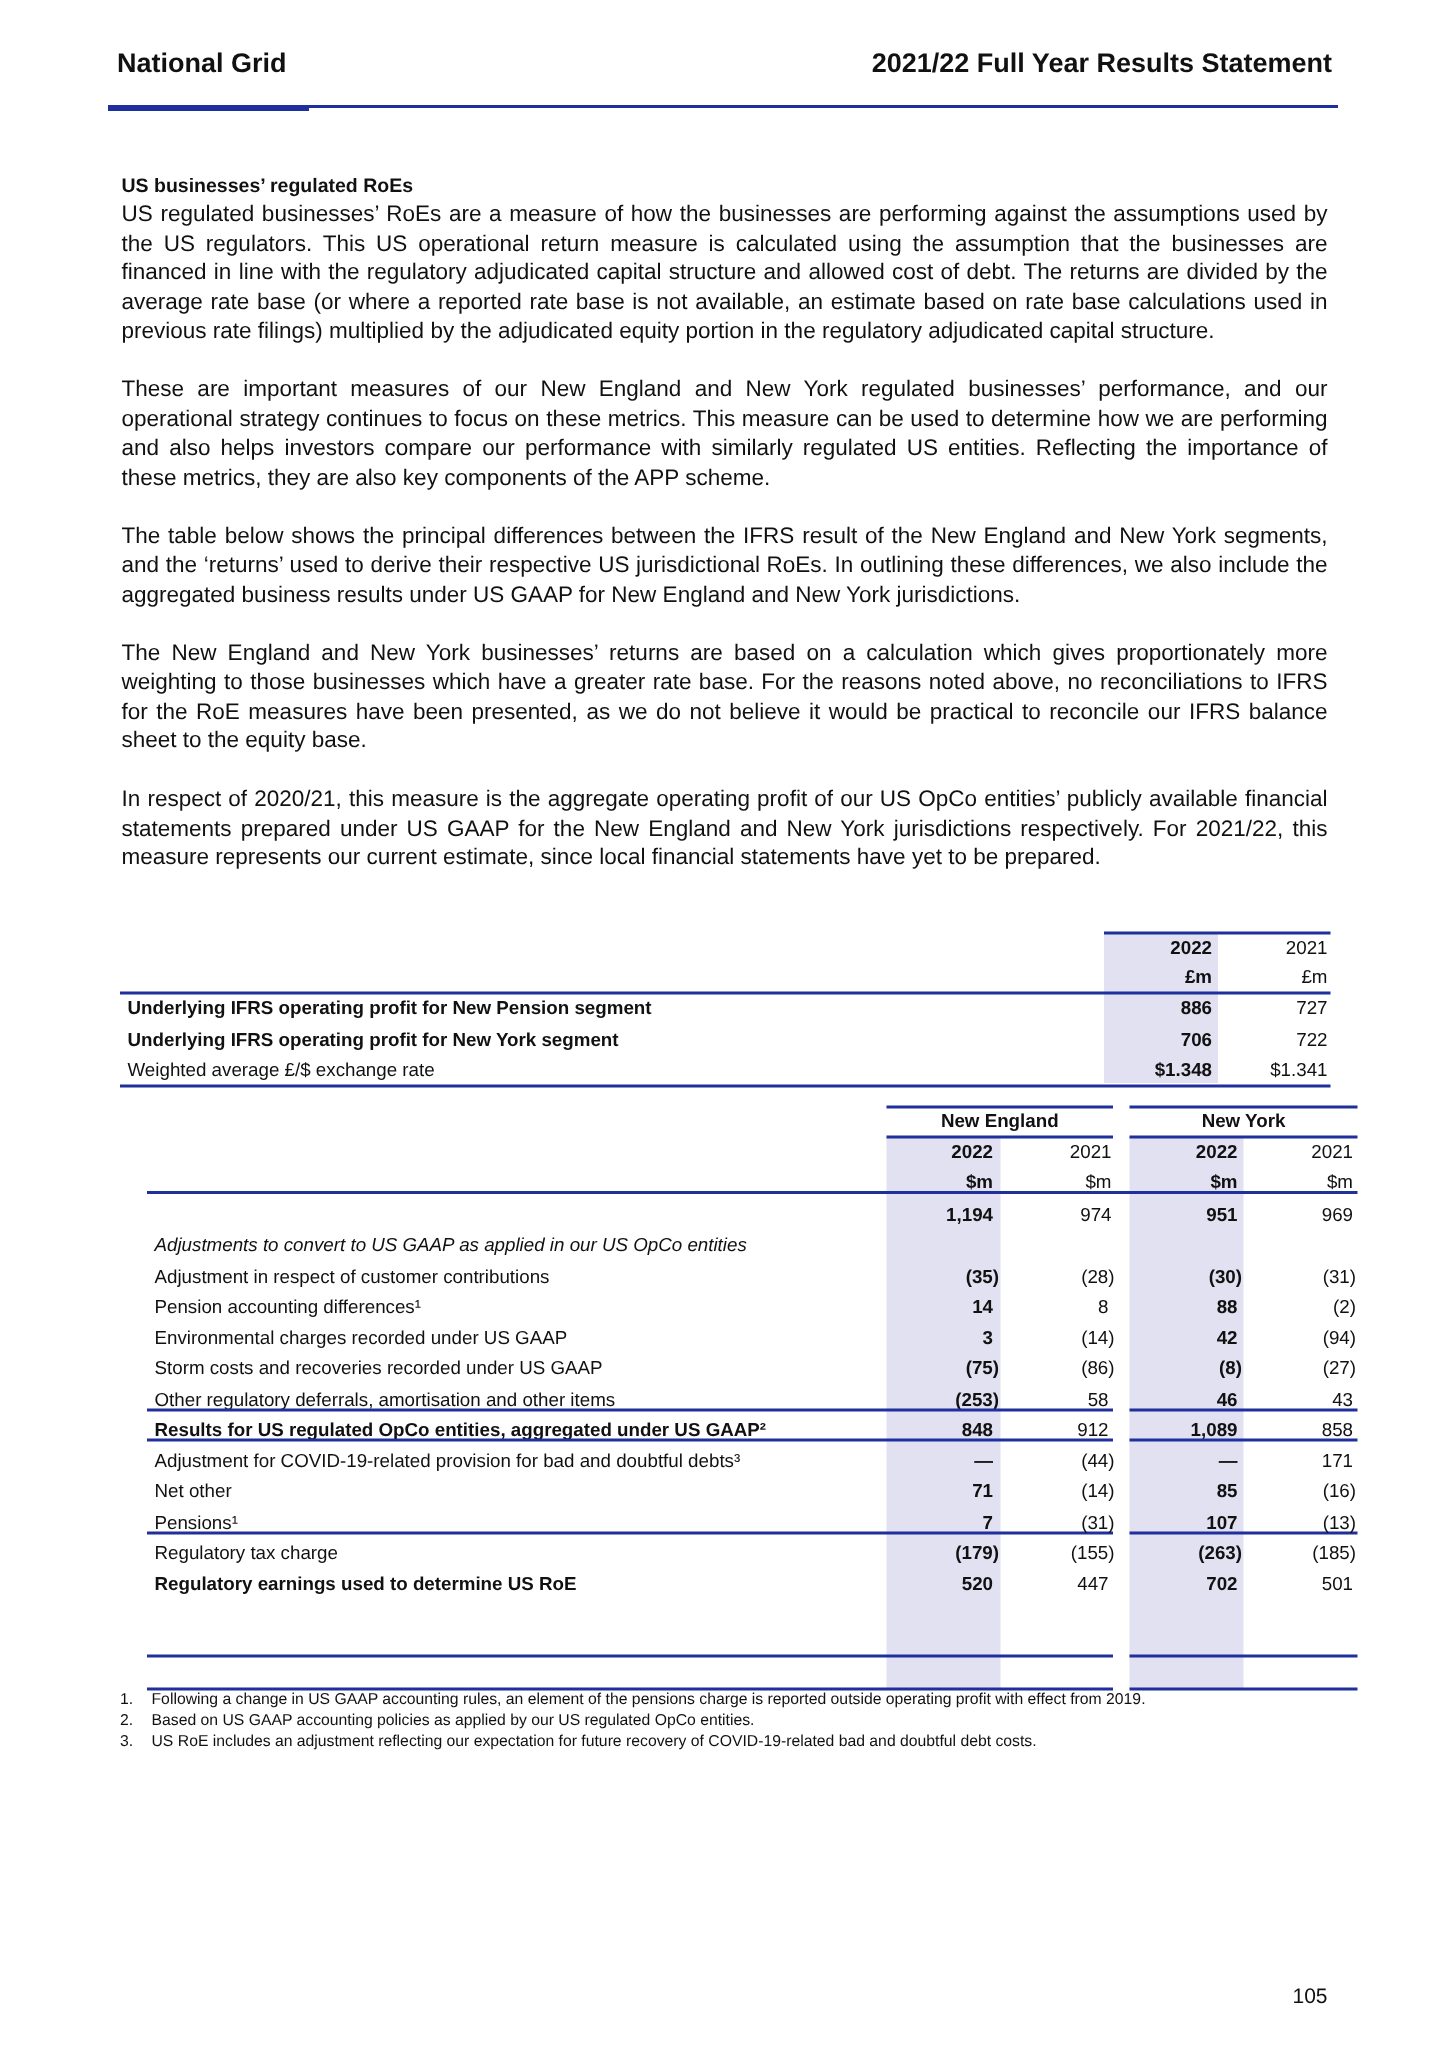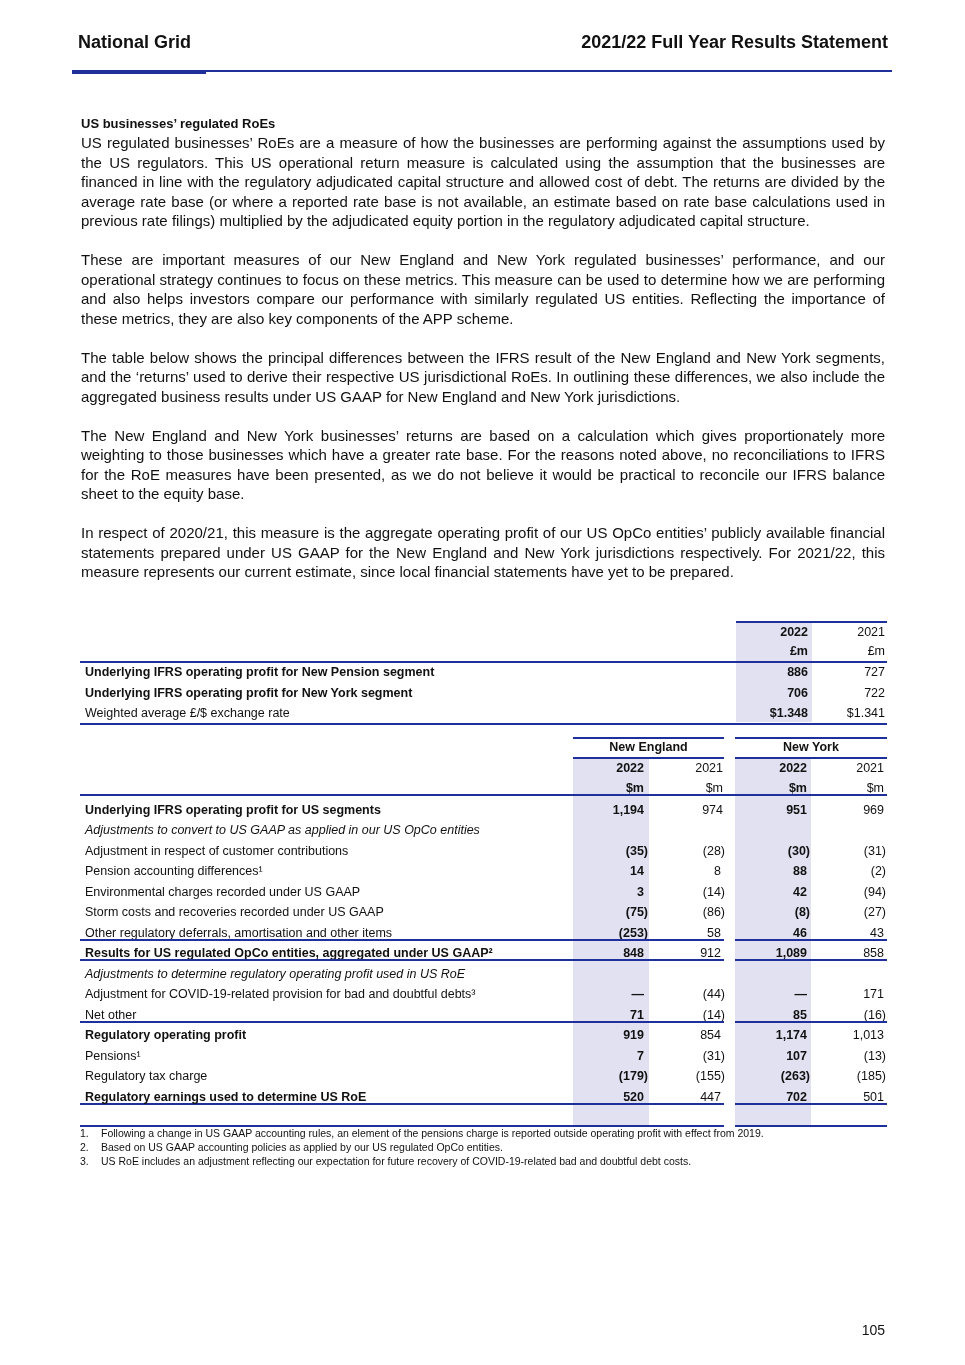--- a/index.html
+++ b/index.html
@@ -74,21 +74,21 @@
     <span class="c" style="right:2px;">722</span>
   </div>
   <div class="row">
     <span class="lbl">Weighted average £/$ exchange rate</span>
     <span class="c bold" style="right:79px;">$1.348</span>
     <span class="c" style="right:2px;">$1.341</span>
   </div>
   <div class="hline" style="left:0; top:103px; width:807px;"></div>
 </div>
 
-<div class="tbl" style="top:737px; height:392px;">
+<div class="tbl" style="top:737px; height:392px;margin-left:18px;">
 
   <div class="shade" style="left:493px; top:21px; width:76px; height:368px;"></div>
   <div class="shade" style="left:655px; top:21px; width:76px; height:368px;"></div>
 
   <div class="hline" style="left:493px; top:0; width:151px;"></div>
   <div class="hline" style="left:655px; top:0; width:152px;"></div>
   <div class="hline" style="left:493px; top:20px; width:151px;"></div>
   <div class="hline" style="left:655px; top:20px; width:152px;"></div>
 
   <div class="row">
@@ -103,21 +103,20 @@
   </div>
   <div class="row">
     <span class="c bold" style="right:243px;">$m</span>
     <span class="c" style="right:164px;">$m</span>
     <span class="c bold" style="right:80px;">$m</span>
     <span class="c" style="right:3px;">$m</span>
   </div>
   <div class="hline" style="left:0; top:57px; width:807px;"></div>
 
   <div class="row" style="margin-top:1px;">
-    <span class="lbl bold">Underlying IFRS operating profit for US segments</span>
     <span class="c bold" style="right:243px;">1,194</span>
     <span class="c" style="right:164px;">974</span>
     <span class="c bold" style="right:80px;">951</span>
     <span class="c" style="right:3px;">969</span>
   </div>
   <div class="row">
     <span class="lbl ital">Adjustments to convert to US GAAP as applied in our US OpCo entities</span>
   </div>
   <div class="row">
     <span class="lbl">Adjustment in respect of customer contributions</span>
@@ -159,46 +158,36 @@
   <div class="row">
     <span class="lbl bold">Results for US regulated OpCo entities, aggregated under US GAAP²</span>
     <span class="c bold" style="right:243px;">848</span>
     <span class="c" style="right:166px;">912</span>
     <span class="c bold" style="right:80px;">1,089</span>
     <span class="c" style="right:3px;">858</span>
   </div>
   <div class="hline" style="left:0; top:222px; width:644px;"></div>
   <div class="hline" style="left:655px; top:222px; width:152px;"></div>
   <div class="row">
-    <span class="lbl ital">Adjustments to determine regulatory operating profit used in US RoE</span>
-  </div>
-  <div class="row">
     <span class="lbl">Adjustment for COVID-19-related provision for bad and doubtful debts³</span>
     <span class="c bold" style="right:243px;">—</span>
     <span class="c" style="right:162px;">(44)</span>
     <span class="c bold" style="right:80px;">—</span>
     <span class="c" style="right:3px;">171</span>
   </div>
   <div class="row">
     <span class="lbl">Net other</span>
     <span class="c bold" style="right:243px;">71</span>
     <span class="c" style="right:162px;">(14)</span>
     <span class="c bold" style="right:80px;">85</span>
     <span class="c" style="right:1px;">(16)</span>
   </div>
   <div class="hline" style="left:0; top:284px; width:644px;"></div>
   <div class="hline" style="left:655px; top:284px; width:152px;"></div>
   <div class="row">
-    <span class="lbl bold">Regulatory operating profit</span>
-    <span class="c bold" style="right:243px;">919</span>
-    <span class="c" style="right:166px;">854</span>
-    <span class="c bold" style="right:80px;">1,174</span>
-    <span class="c" style="right:3px;">1,013</span>
-  </div>
-  <div class="row">
     <span class="lbl">Pensions¹</span>
     <span class="c bold" style="right:243px;">7</span>
     <span class="c" style="right:162px;">(31)</span>
     <span class="c bold" style="right:80px;">107</span>
     <span class="c" style="right:1px;">(13)</span>
   </div>
   <div class="row">
     <span class="lbl">Regulatory tax charge</span>
     <span class="c bold" style="right:239px;">(179)</span>
     <span class="c" style="right:162px;">(155)</span>

